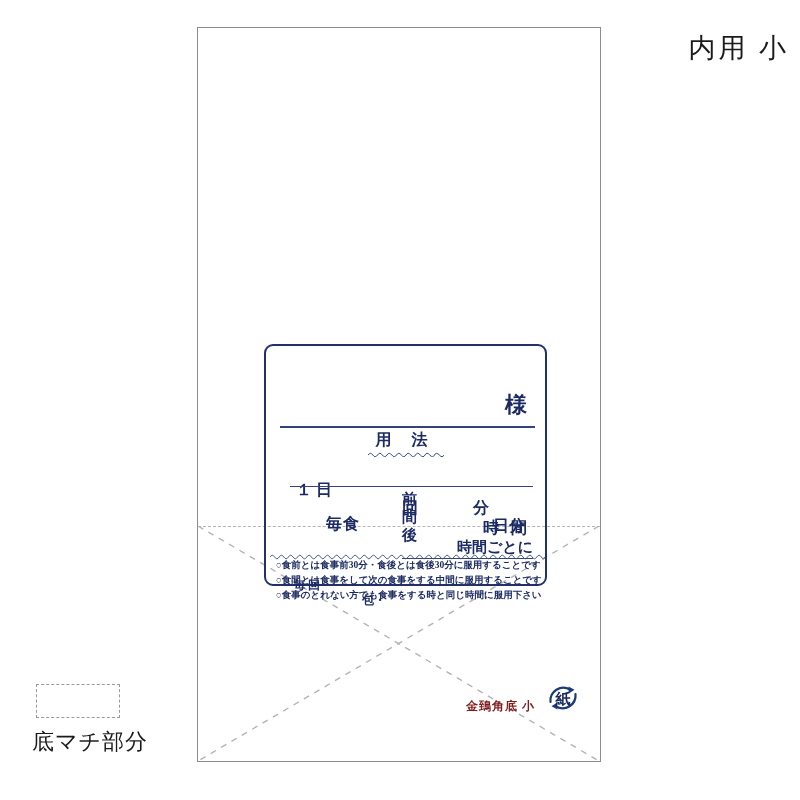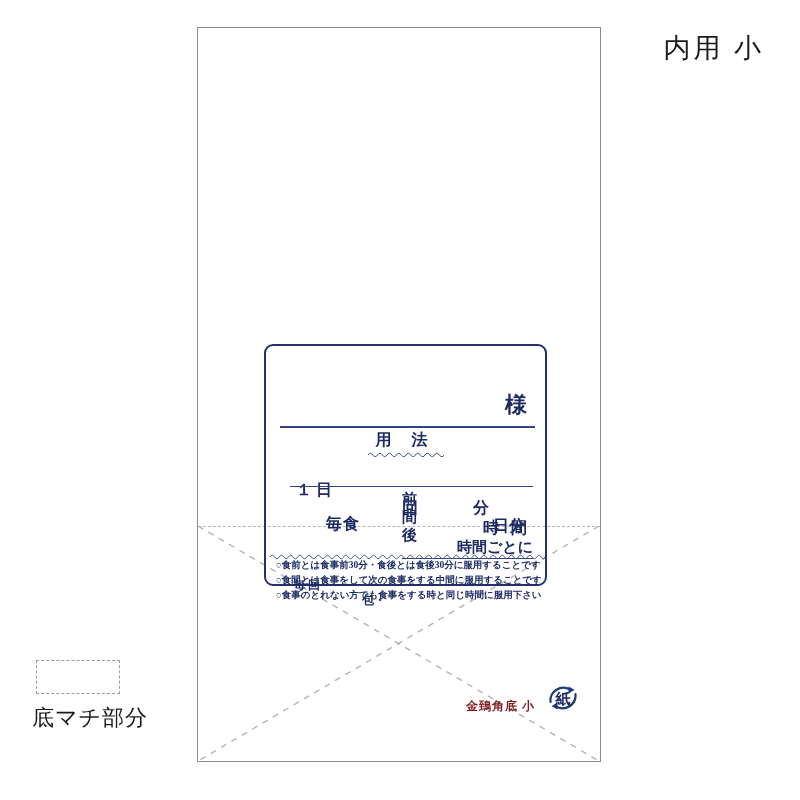--- a/index.html
+++ b/index.html
@@ -11,34 +11,34 @@
     width: 800px;
     height: 800px;
     position: relative;
     font-family: "Liberation Sans", sans-serif;
     overflow: hidden;
   }
 
   
   #product-caption {
     position: absolute;
-    right: 36px;
+    right: 11px;
     top: 30px;
     font-size: 27px;
     letter-spacing: 3px;
     color: #1a1a1a;
     font-family: "Liberation Sans", sans-serif;
     white-space: pre;
   }
 
   
   #legend {
     position: absolute;
     left: 32px;
-    top: 660px;
+    top: 684px;
     width: 170px;
   }
   #legend-swatch {
     width: 84px;
     height: 34px;
     border: 1.5px dashed #9a9a9a;
     background: #ffffff;
     margin-left: 4px;
     box-sizing: border-box;
   }

